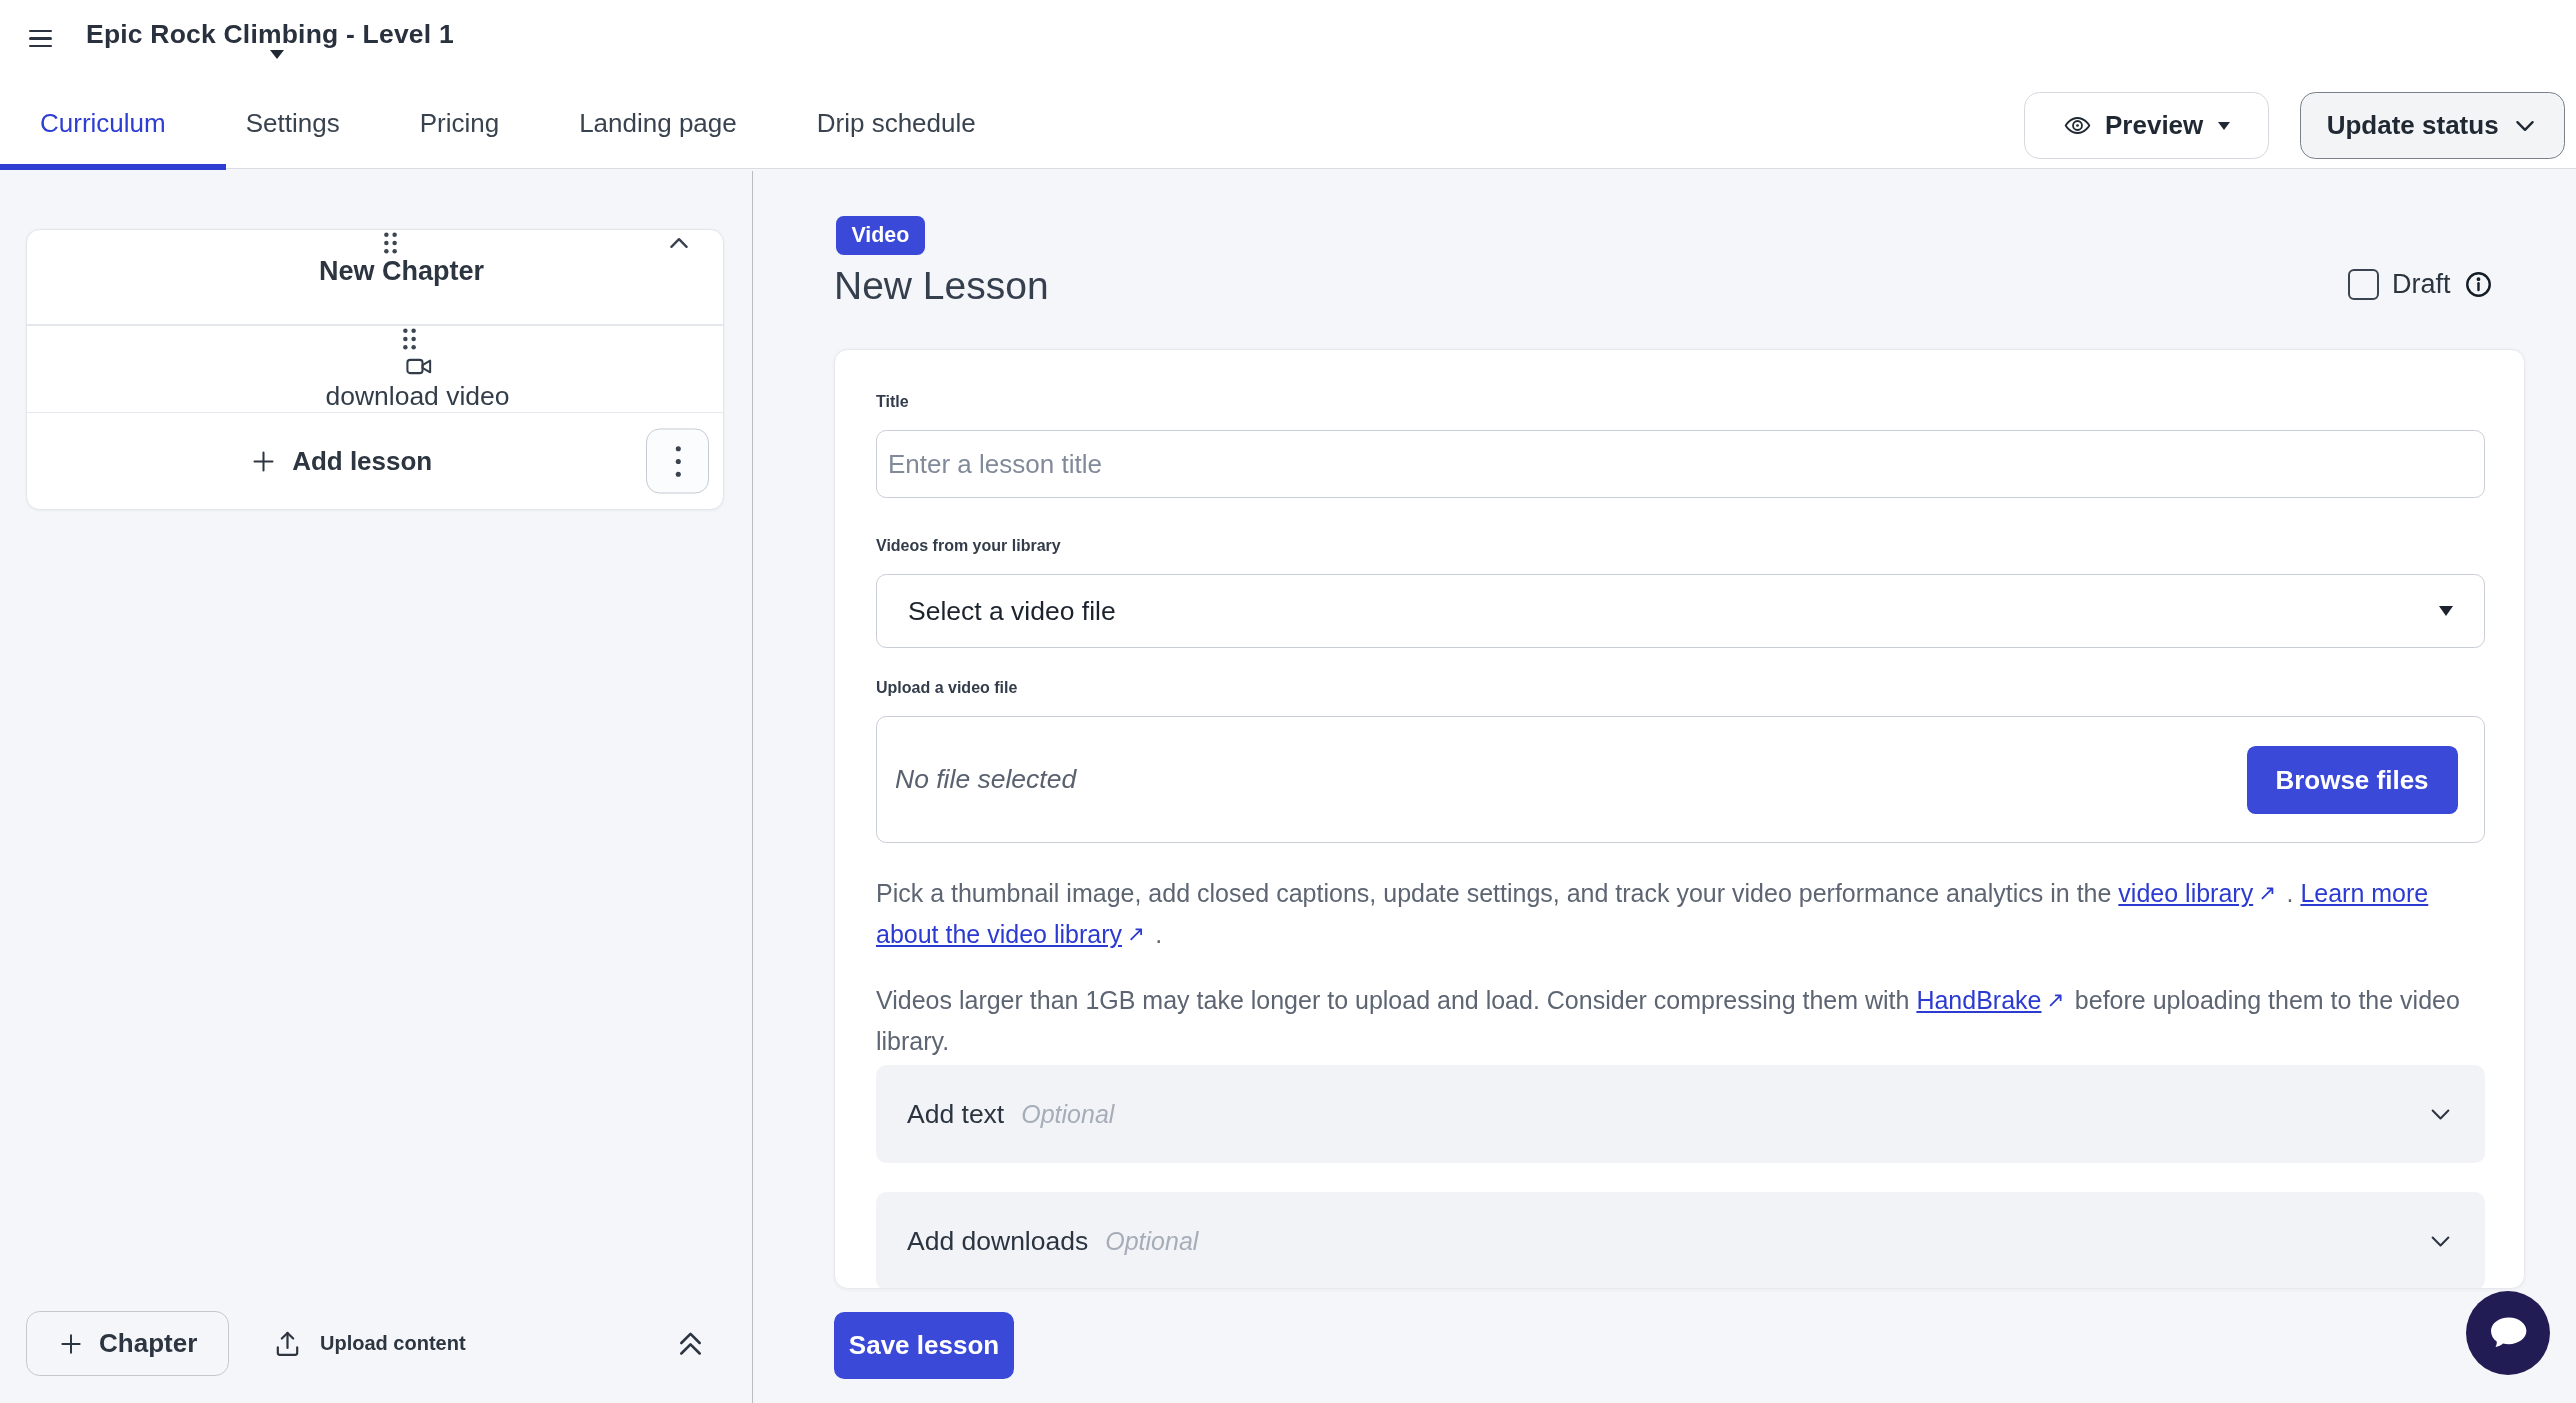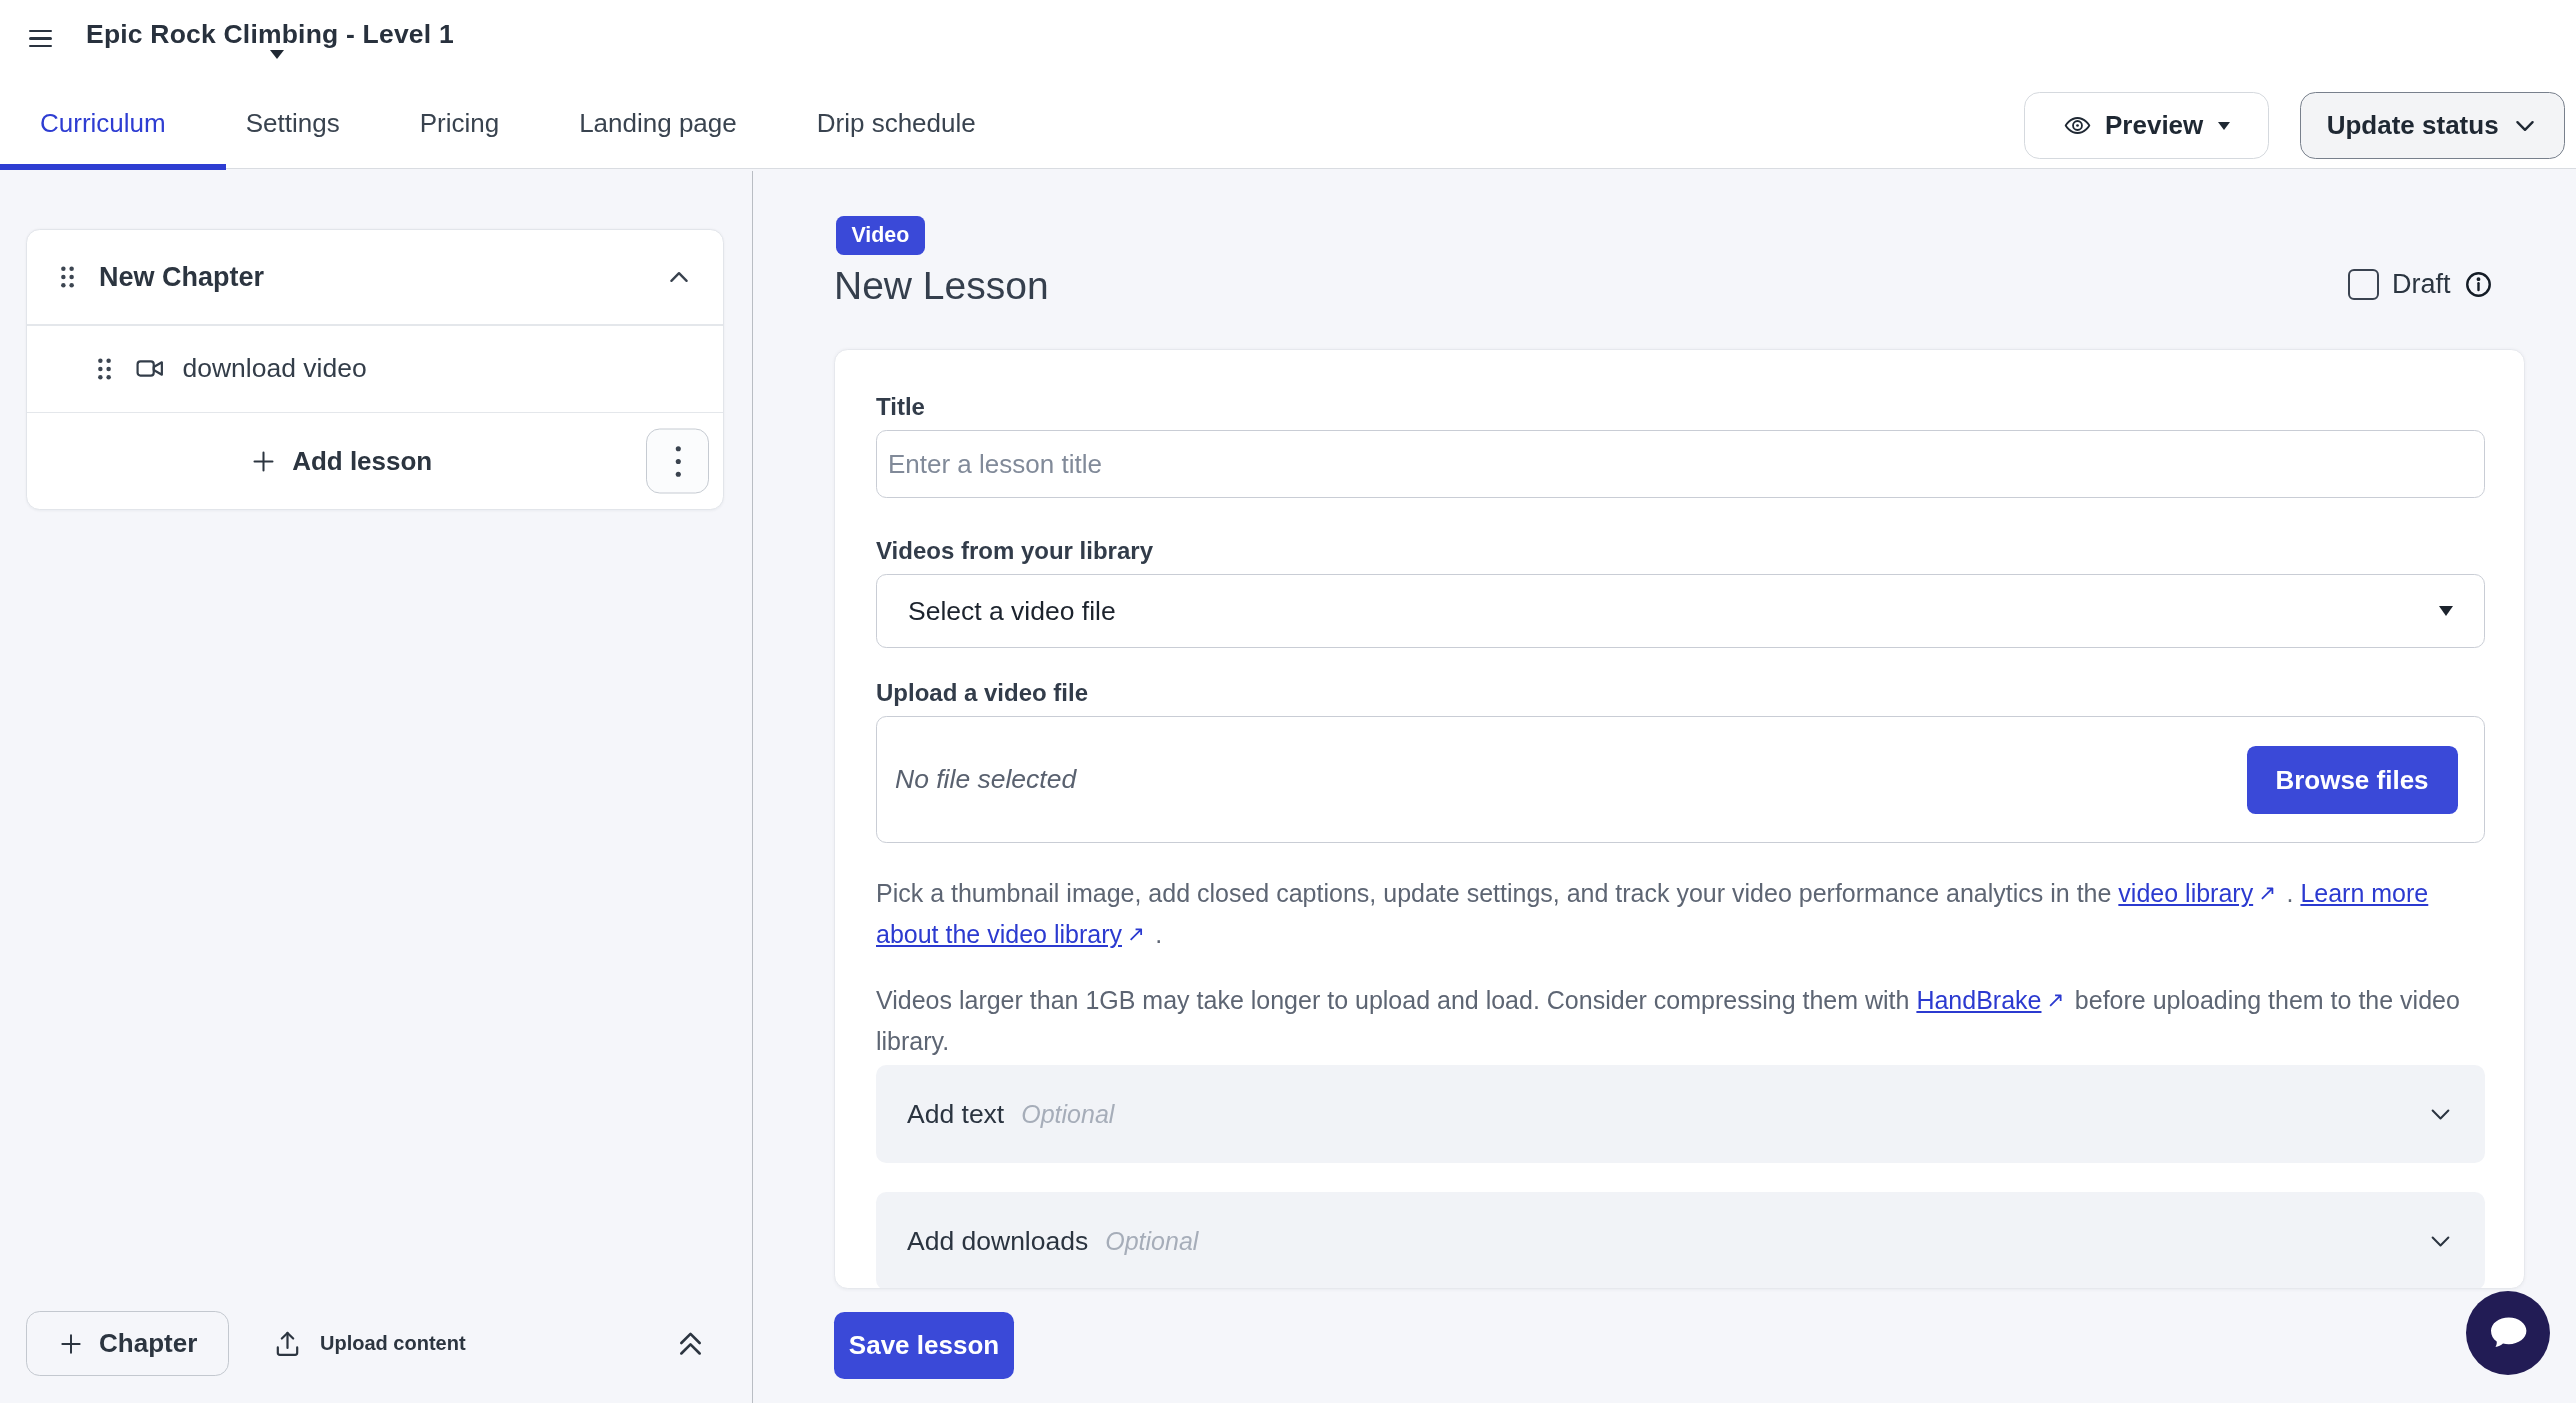--- a/index.html
+++ b/index.html
@@ -38,21 +38,21 @@
   .caret-down.small { border-left-width:6.8px; border-right-width:6.8px; border-top-width:8.6px; margin-left:1.7px; }
   .update-btn { left:2300px; width:265px; background:#f3f4f6; border:1.7px solid #78808c; gap:13.7px; }
   .chev-icon { width:26px; height:26px; color:#1f2833; }
 
   
   .sidebar { position:absolute; left:0; top:171px; width:753px; height:1232px;
              background:#f5f6fa; border-right:1.7px solid #b9bdc3; }
   .chapter-card { position:absolute; left:26px; top:58px; width:698px;
                   background:#ffffff; border:0.9px solid #e2e5ea; border-radius:13.7px;
                   box-shadow:0 0.9px 2.6px rgba(25,35,60,.05); overflow:hidden; }
-  .chap-row { display:flex; align-items:center; position:relative; }
+  .chap-row { display:flex; align-items:center; position:relative;flex-direction:column; }
   .chap-header { height:94px; padding-left:31px; cursor:pointer; }
   .chap-title { font-size:27px; font-weight:700; color:#2c3540; margin-left:22px; }
   .drag-icon { width:19px; height:26px; color:#3c4551; flex:0 0 auto; cursor:grab; }
   .chev-up { position:absolute; right:31px; width:26px; height:26px; color:#39424e; cursor:pointer; }
   .chap-divider { height:1.7px; background:#e4e7eb; }
   .lesson-row { height:86px; padding-left:68px; cursor:pointer; }
   .video-icon { width:31px; height:31px; color:#333d49; margin-left:20.5px; }
   .lesson-title { font-size:26.5px; color:#333d49; margin-left:17px; }
   .addlesson-row { height:96px; justify-content:center; }
   .addlesson-btn { display:flex; align-items:center; gap:15.4px; cursor:pointer; margin-right:68px; }
@@ -82,21 +82,21 @@
                     color:#353f4d; line-height:1.1; }
   .draft-wrap { position:absolute; left:2348px; top:269px; display:flex; align-items:center; gap:13px; }
   .draft-checkbox { width:31px; height:31px; border:2.1px solid #3a4350; border-radius:6px;
                     background:transparent; cursor:pointer; }
   .draft-label { font-size:27px; color:#2b3540; }
   .info-icon { width:29px; height:29px; color:#141c26; cursor:pointer; }
 
   .form-card { position:absolute; left:834px; top:349px; width:1691px; height:940px;
                background:#ffffff; border:0.9px solid #e6e8ed; border-radius:13.7px;
                box-shadow:0 0.9px 3.4px rgba(20,30,60,.05); overflow:hidden; }
-  .fld-label { position:absolute; left:41px; font-size:24px; font-weight:700; color:#323c4a; }
+  .fld-label { position:absolute; left:41px; font-size:16px; font-weight:700; color:#323c4a; }
   .title-input { position:absolute; left:41px; top:80px; width:1609px; height:68px;
                  border:1.7px solid #c9cdd5; border-radius:10.3px; font-family:"Liberation Sans",sans-serif;
                  font-size:26px; color:#1c232d; padding:0 11px; background:#fff; outline:none; }
   .title-input::placeholder { color:#818a99; opacity:1; }
   .select-box { position:absolute; left:41px; top:224px; width:1609px; height:74px;
                 border:1.7px solid #c9cdd5; border-radius:10.3px; display:flex; align-items:center;
                 padding:0 31px; cursor:pointer; background:#fff; }
   .select-value { font-size:26.5px; color:#1c232d; }
   .select-caret { margin-left:auto; width:0; height:0; border-left:7.7px solid transparent;
                   border-right:7.7px solid transparent; border-top:10.3px solid #1c232d; }

